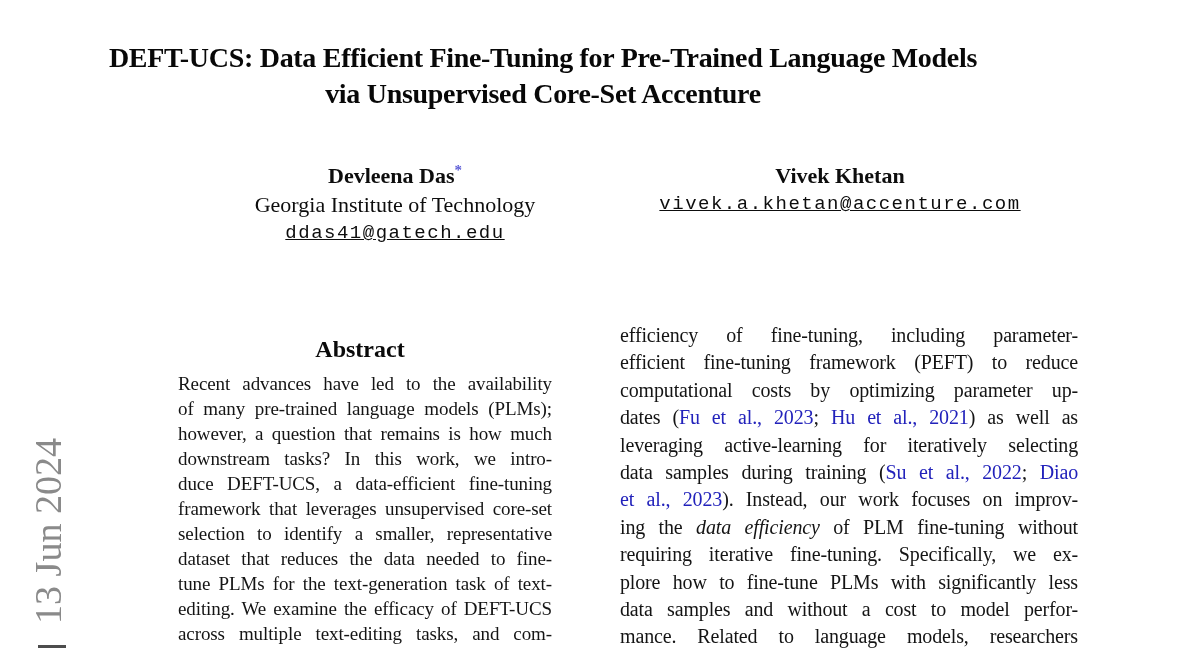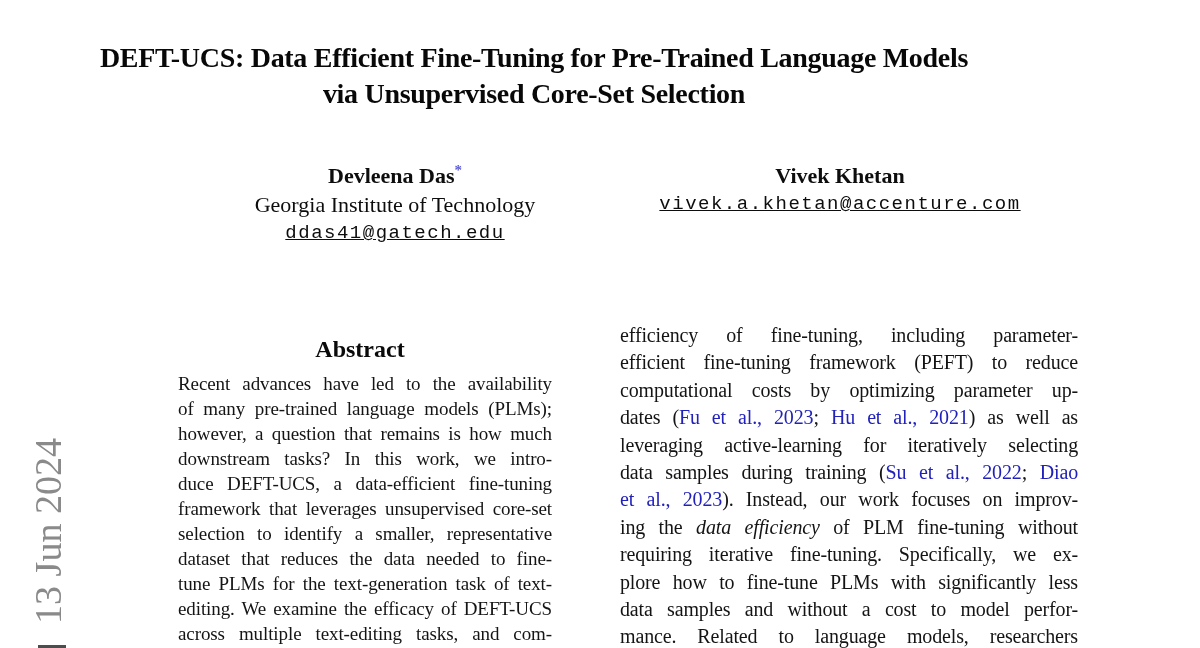--- a/index.html
+++ b/index.html
@@ -20,20 +20,21 @@
   .page { position: absolute; inset: 0; }
 
   .paper-title {
     position: absolute; top: 40px; left: 0; width: 1068px;
     text-align: center;
     font-weight: bold;
     font-size: 28px;
     line-height: 36px;
     letter-spacing: -0.3px;
     color: #080808;
+    padding-left: 9px;
   }
 
   .author-block { position: absolute; top: 156px; text-align: center; color: #0d0d0d; }
   .author-block.left  { left: 180px; width: 430px; }
   .author-block.right { left: 620px; width: 440px; }
   .author-name  { font-size: 22px; font-weight: bold; line-height: 28px; }
   .author-affil { font-size: 22px; line-height: 29px; }
   .author-email {
     font-family: "Liberation Mono", monospace;
     font-size: 19px; line-height: 29px; letter-spacing: 1.5px;
@@ -85,21 +86,21 @@
 
 <div class="page">
 
   <div class="arxiv-stamp">
     <span>13 Jun 2024</span>
   </div>
   <div class="stamp-clip"></div>
 
   <div class="paper-title">
     <div>DEFT-UCS: Data Efficient Fine-Tuning for Pre-Trained Language Models</div>
-    <div>via Unsupervised Core-Set Selection</div>
+    <div>via Unsupervised Core-Set Accenture</div>
   </div>
 
   <div class="author-block left">
     <div class="author-name"><span>Devleena Das</span><span class="fn-marker">*</span></div>
     <div class="author-affil">Georgia Institute of Technology</div>
     <div class="author-email">ddas41@gatech.edu</div>
   </div>
 
   <div class="author-block right">
     <div class="author-name"><span>Vivek Khetan</span><span class="fn-marker"></span></div>

